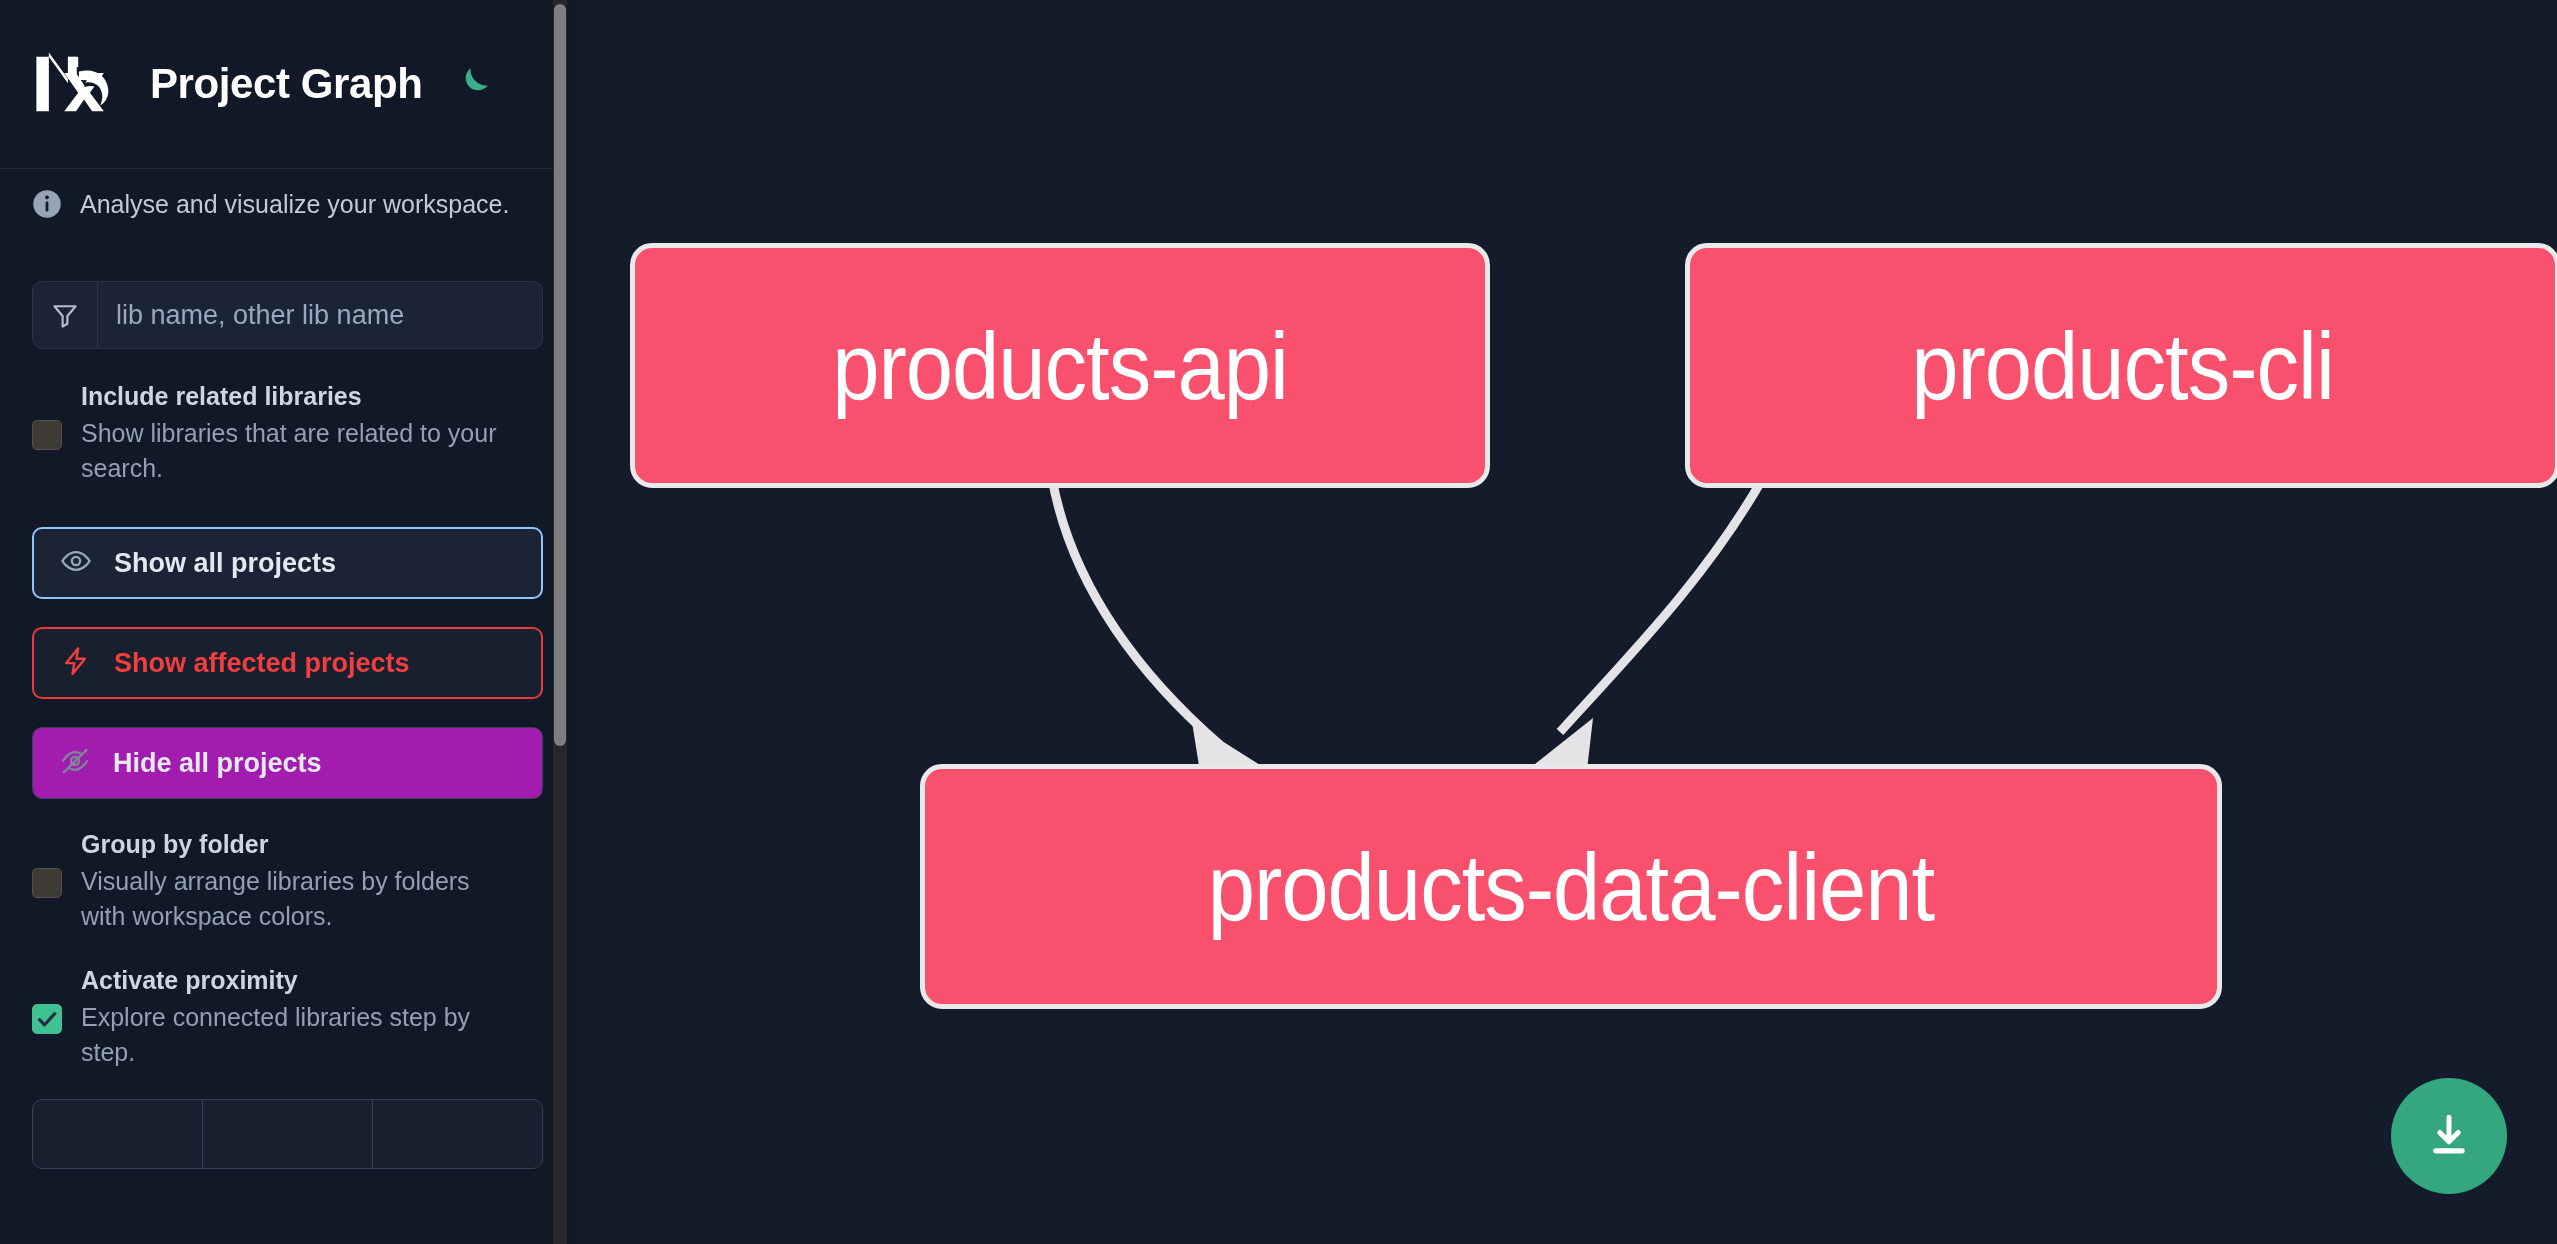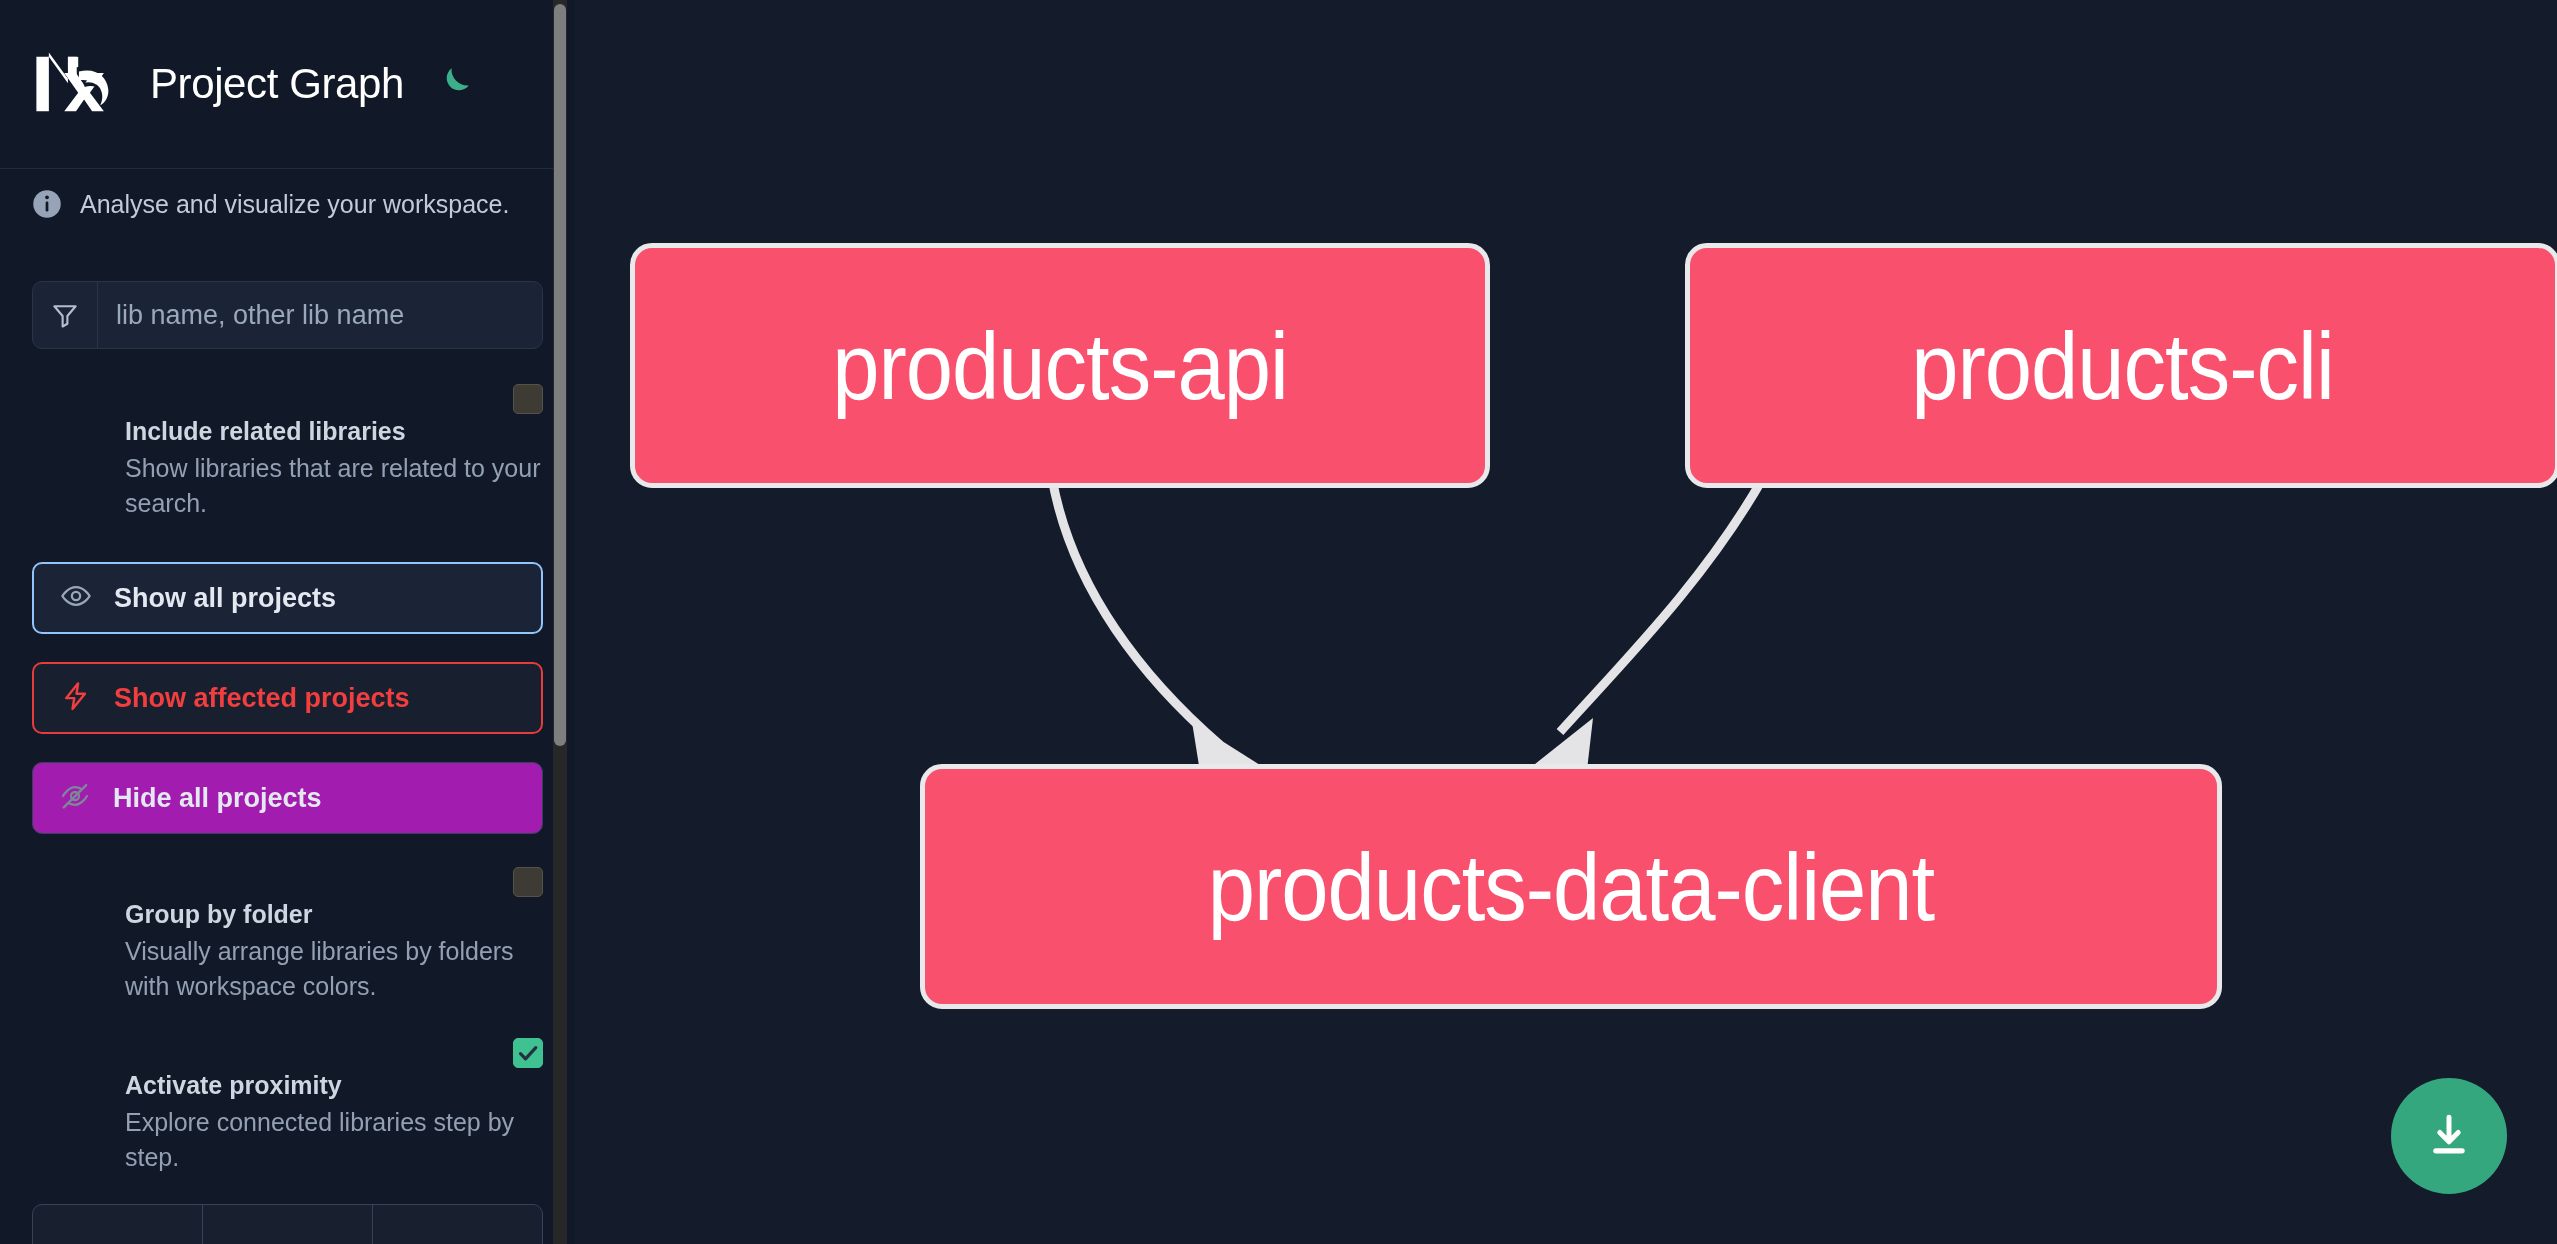--- a/index.html
+++ b/index.html
@@ -43,21 +43,21 @@
     height: 169px;
     display: flex;
     align-items: center;
     padding-left: 32px;
     border-bottom: 1px solid #222b3b;
   }
   .nx-logo { width: 88px; height: 66px; display: block; flex: 0 0 auto; }
   .app-title {
     margin-left: 30px;
     font-size: 42px;
-    font-weight: normal;
+    font-weight: bold;
     color: #ffffff;
     letter-spacing: -0.4px;
     white-space: nowrap;
   }
   .moon-btn {
     margin-left: 26px;
     width: 46px; height: 46px;
     display: flex; align-items: center; justify-content: center;
     cursor: pointer;
     background: none; border: none;
@@ -106,21 +106,21 @@
     border: none;
     outline: none;
     color: #d6dde8;
     font-size: 27px;
     font-family: "Liberation Sans", sans-serif;
     padding: 0 18px;
   }
   .filter-input::placeholder { color: #9aa8bd; }
 
   
-  .chk-block { margin-top: 30px; display: flex; align-items: flex-end; flex-direction: column; }
+  .chk-block { margin-top: 30px; display: flex; align-items: center; }
   .chk-block.tight { margin-top: 28px; }
   .chk-box {
     width: 30px; height: 30px;
     flex: 0 0 30px;
     border-radius: 5px;
     margin-top: 5px;
     cursor: pointer;
   }
   .chk-box.off { background: #3e3b35; border: 1px solid #56524a; }
   .chk-box.on  { background: #3fc191; border: 1px solid #3fc191;

